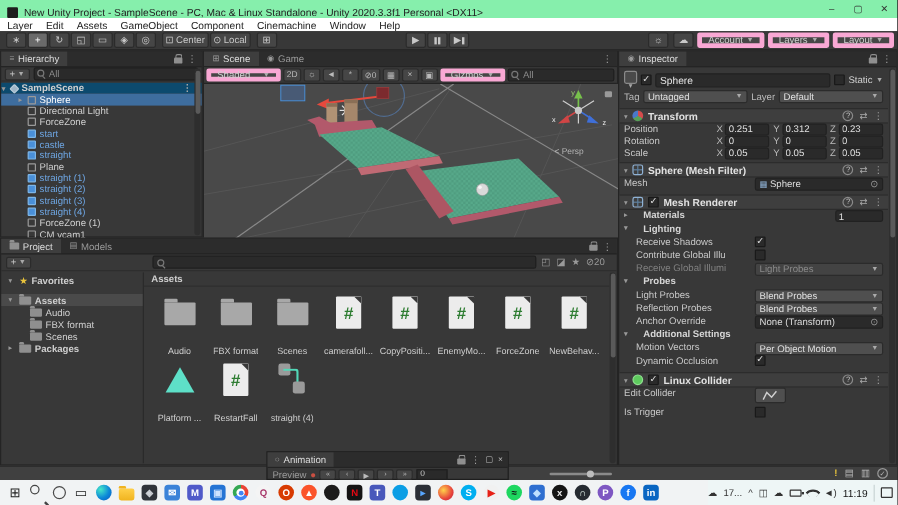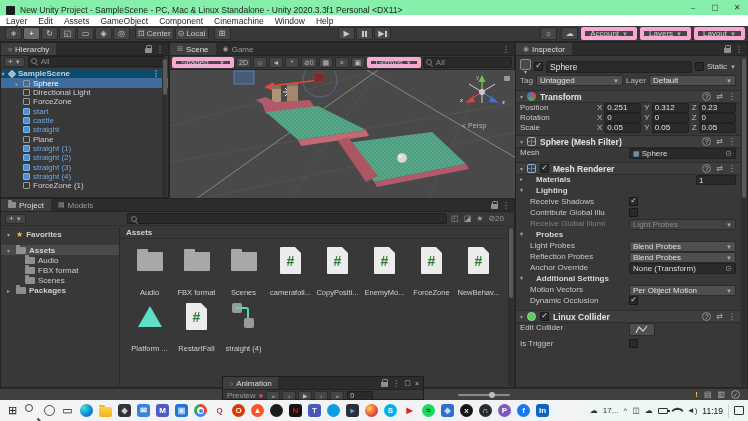--- a/index.html
+++ b/index.html
@@ -348,20 +348,25 @@
             <span class="h-ico prefab"></span>
             <span>straight (4)</span>
           </div>
 
           <div class="hrow">
             <span class="arrow"></span>
             <span class="h-ico"></span>
             <span>ForceZone (1)</span>
           </div>
 
+          <div class="hrow">
+            <span class="arrow"></span>
+            <span class="h-ico"></span>
+            <span>CM vcam1</span>
+          </div>
         </div>
     </div>
     <div class="vscroll">
         <div class="thumb" style="top:2px;height:36px"></div>
       </div>
   </div>
 
   <div class="panel scenep">
     <div class="tabstrip">
       <div class="tab active">

